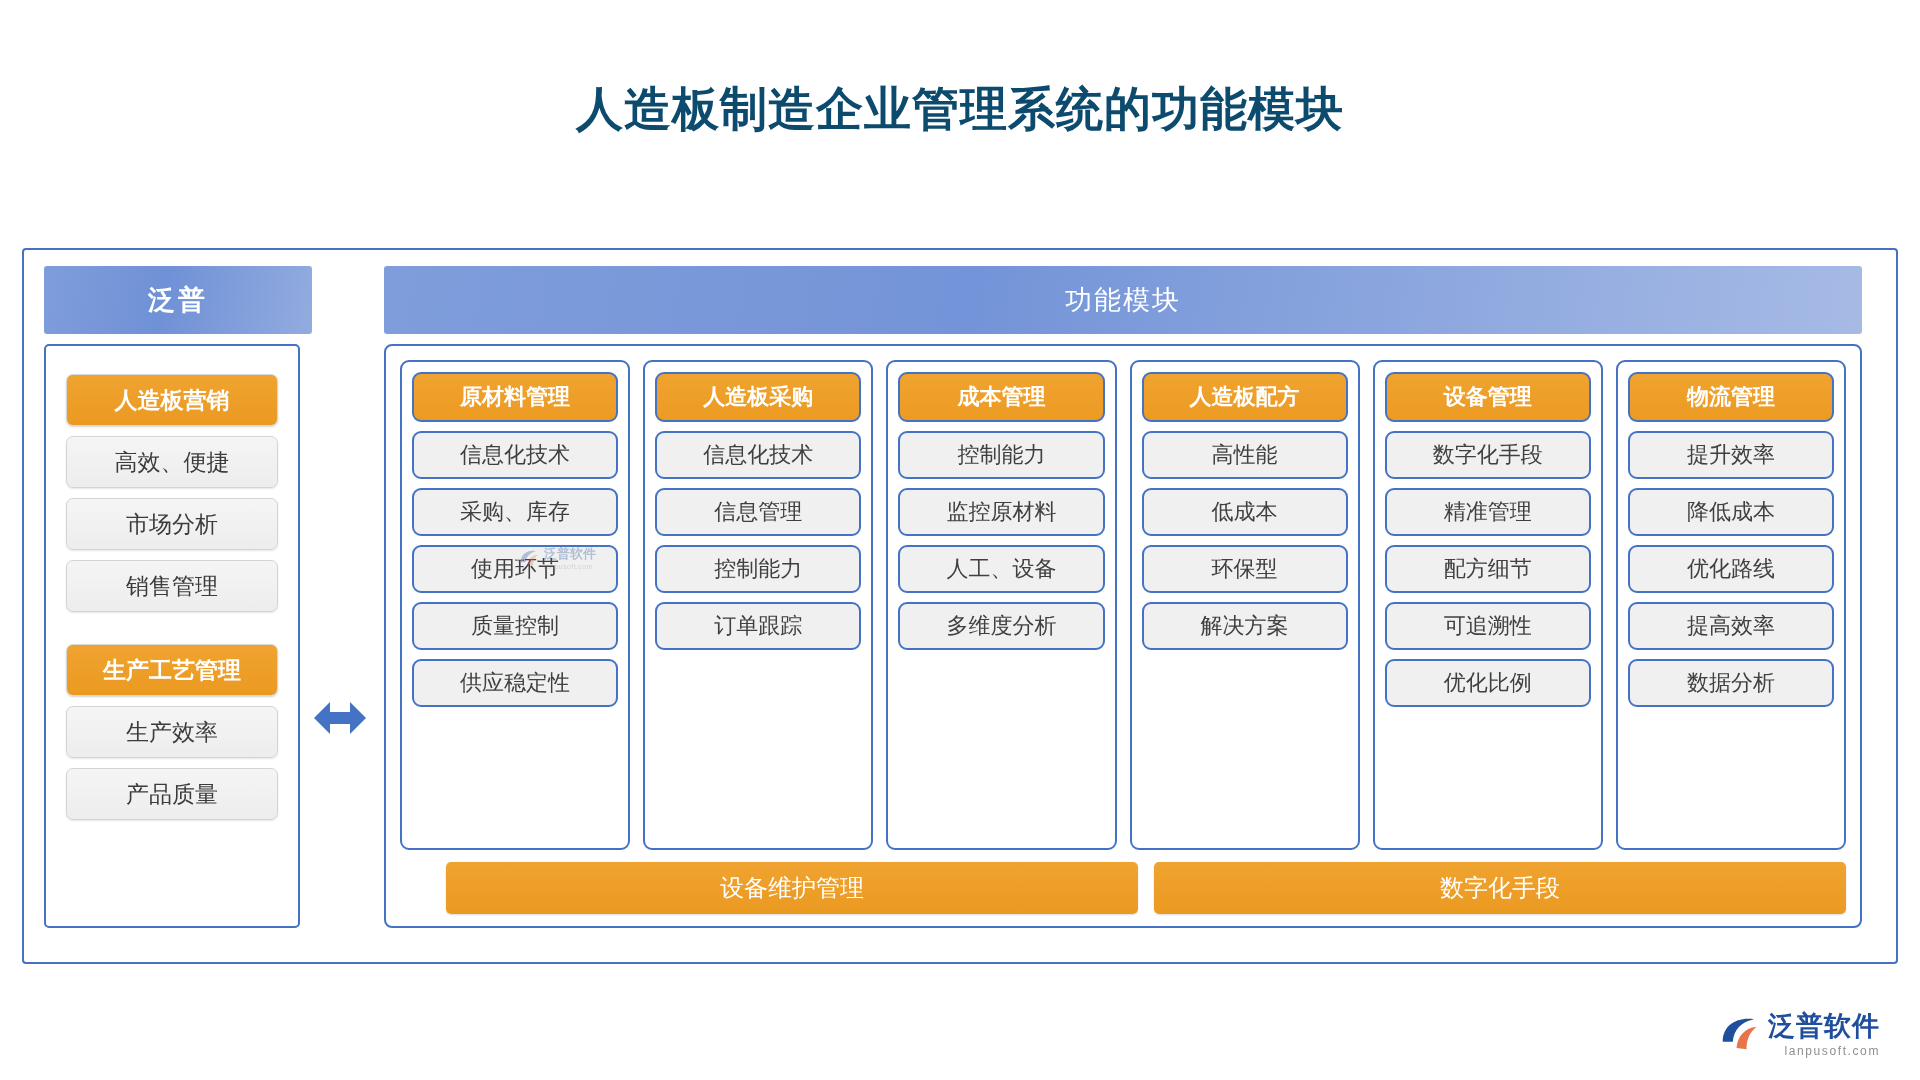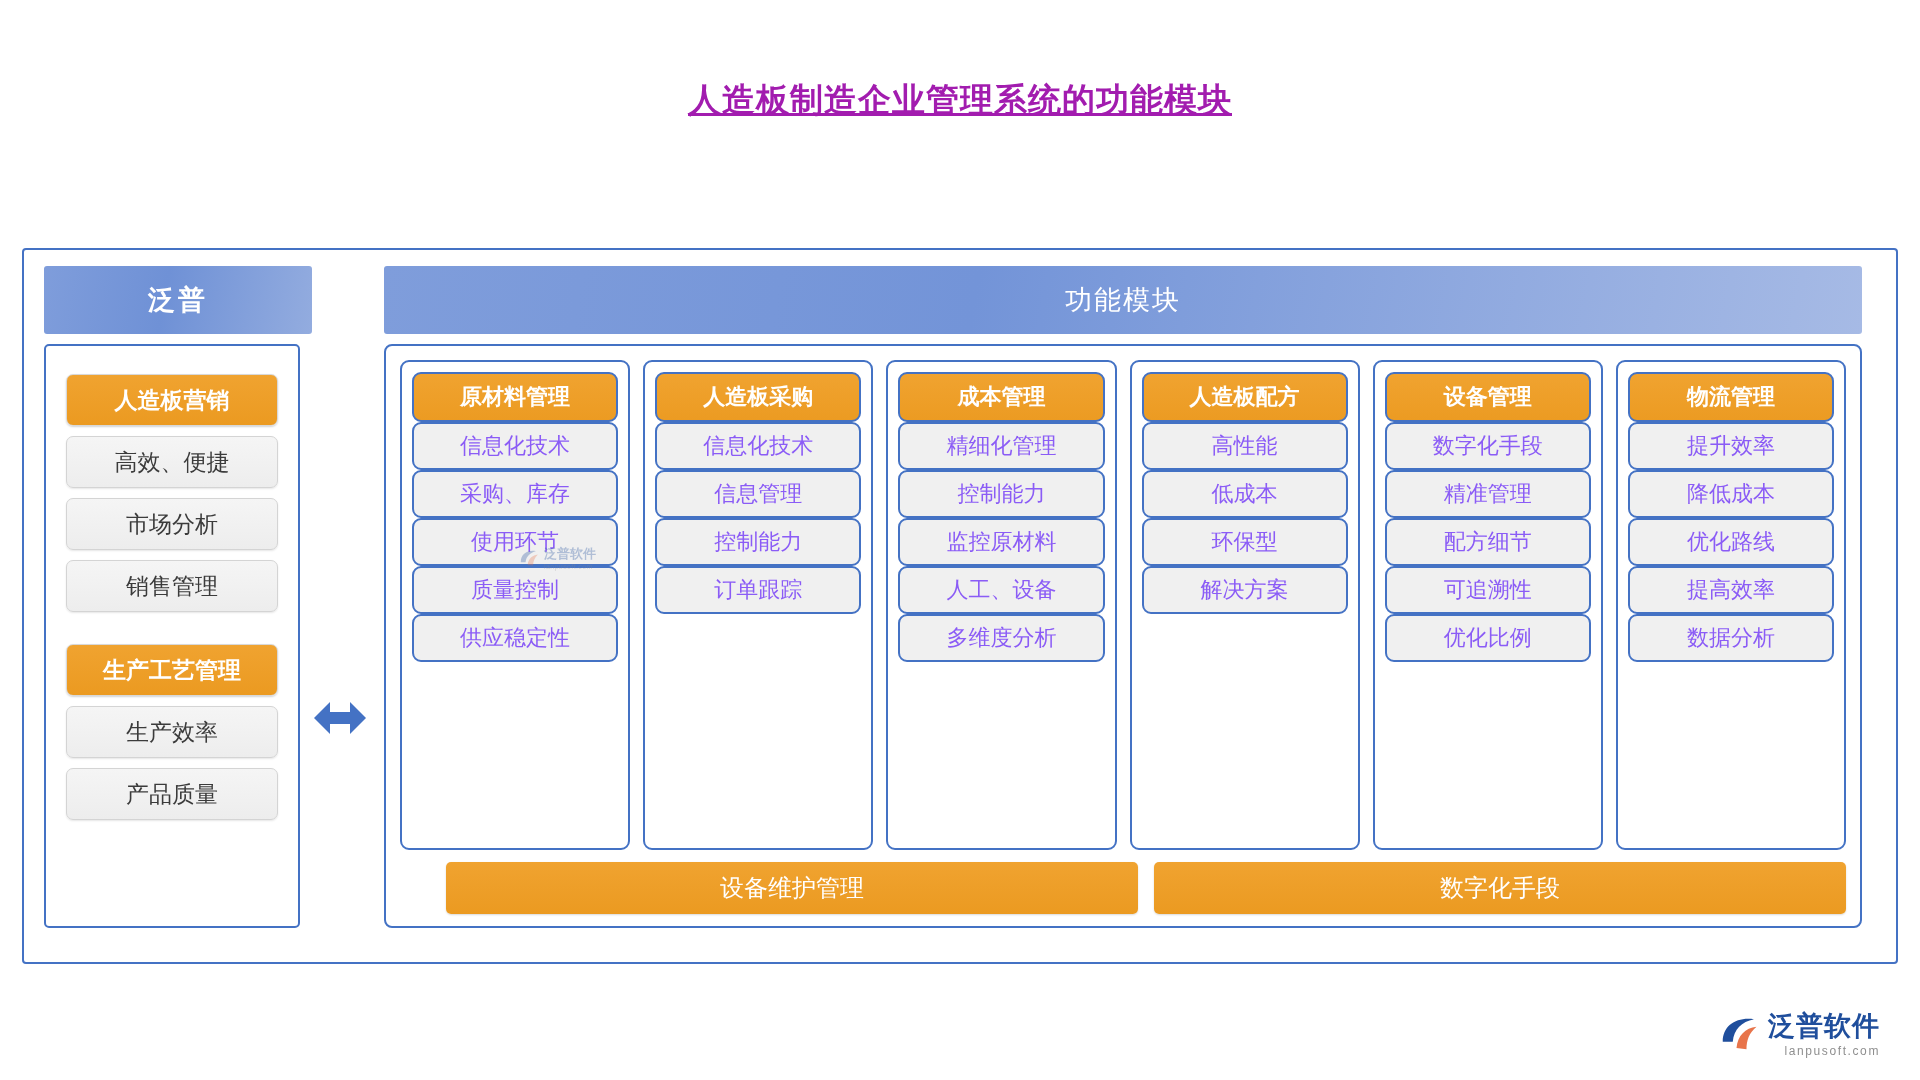--- a/index.html
+++ b/index.html
@@ -9,25 +9,24 @@
     font-family: "Liberation Serif", "DejaVu Serif", serif;
     overflow: hidden;
   }
   .page { position: relative; width: 1920px; height: 1080px; }
 
   
   .title {
     position: absolute;
     top: 78px; left: 0; width: 1920px;
     text-align: center;
-    font-size: 33px;
+    font-size: 47px;
     font-weight: bold;
-    color: #a21caf;
+    color: #0c4a6e;
     letter-spacing: 1px;
-    text-decoration: underline;
   }
 
   
   .frame {
     position: absolute;
     left: 22px; top: 248px;
     width: 1876px; height: 716px;
     border: 2px solid #4472c4;
     border-radius: 4px;
     background: #fff;
@@ -72,21 +71,21 @@
   }
   .pill-grey {
     background: linear-gradient(180deg,#f5f5f5 0%, #ededed 100%);
     border: 1px solid #d4d4d4;
     color: #3b3b3b;
     box-shadow: 0 1px 2px rgba(0,0,0,.10);
   }
   .pill-blue {
     background: #f0f0f0;
     border: 2px solid #4472c4;
-    color: #8b5cf6;
+    color: #404040;
     border-radius: 9px;
   }
   .pill-blue-orange {
     background: linear-gradient(180deg,#f0a330 0%, #ec9b22 100%);
     border: 2px solid #4472c4;
     color: #ffffff;
     font-weight: bold;
     border-radius: 9px;
   }
   .brand-body .pill { margin-bottom: 10px; }
@@ -124,21 +123,21 @@
   .mod-grid {
     display: flex;
     gap: 13px;
     flex: 1;
   }
   .mod-card {
     flex: 1;
     border: 2px solid #4472c4;
     border-radius: 9px;
     padding: 10px 10px;
-    display: flex; flex-direction: column; 
+    display: flex; flex-direction: column; gap: 9px;
     background: #fff;
     position: relative;
   }
   .mod-card .pill { height: 48px; font-size: 22px; }
   .mod-card .pill-blue-orange { height: 50px; }
 
   .mod-footer {
     display: flex;
     gap: 16px;
     margin-top: 12px;
@@ -237,21 +236,20 @@
           <div class="mod-card">
             <div class="pill pill-blue-orange">人造板采购</div>
             <div class="pill pill-blue">信息化技术</div>
             <div class="pill pill-blue">信息管理</div>
             <div class="pill pill-blue">控制能力</div>
             <div class="pill pill-blue">订单跟踪</div>
           </div>
 
           <div class="mod-card">
             <div class="pill pill-blue-orange">成本管理</div>
-            <div class="pill pill-blue">精细化管理</div>
             <div class="pill pill-blue">控制能力</div>
             <div class="pill pill-blue">监控原材料</div>
             <div class="pill pill-blue">人工、设备</div>
             <div class="pill pill-blue">多维度分析</div>
           </div>
 
           <div class="mod-card">
             <div class="pill pill-blue-orange">人造板配方</div>
             <div class="pill pill-blue">高性能</div>
             <div class="pill pill-blue">低成本</div>

